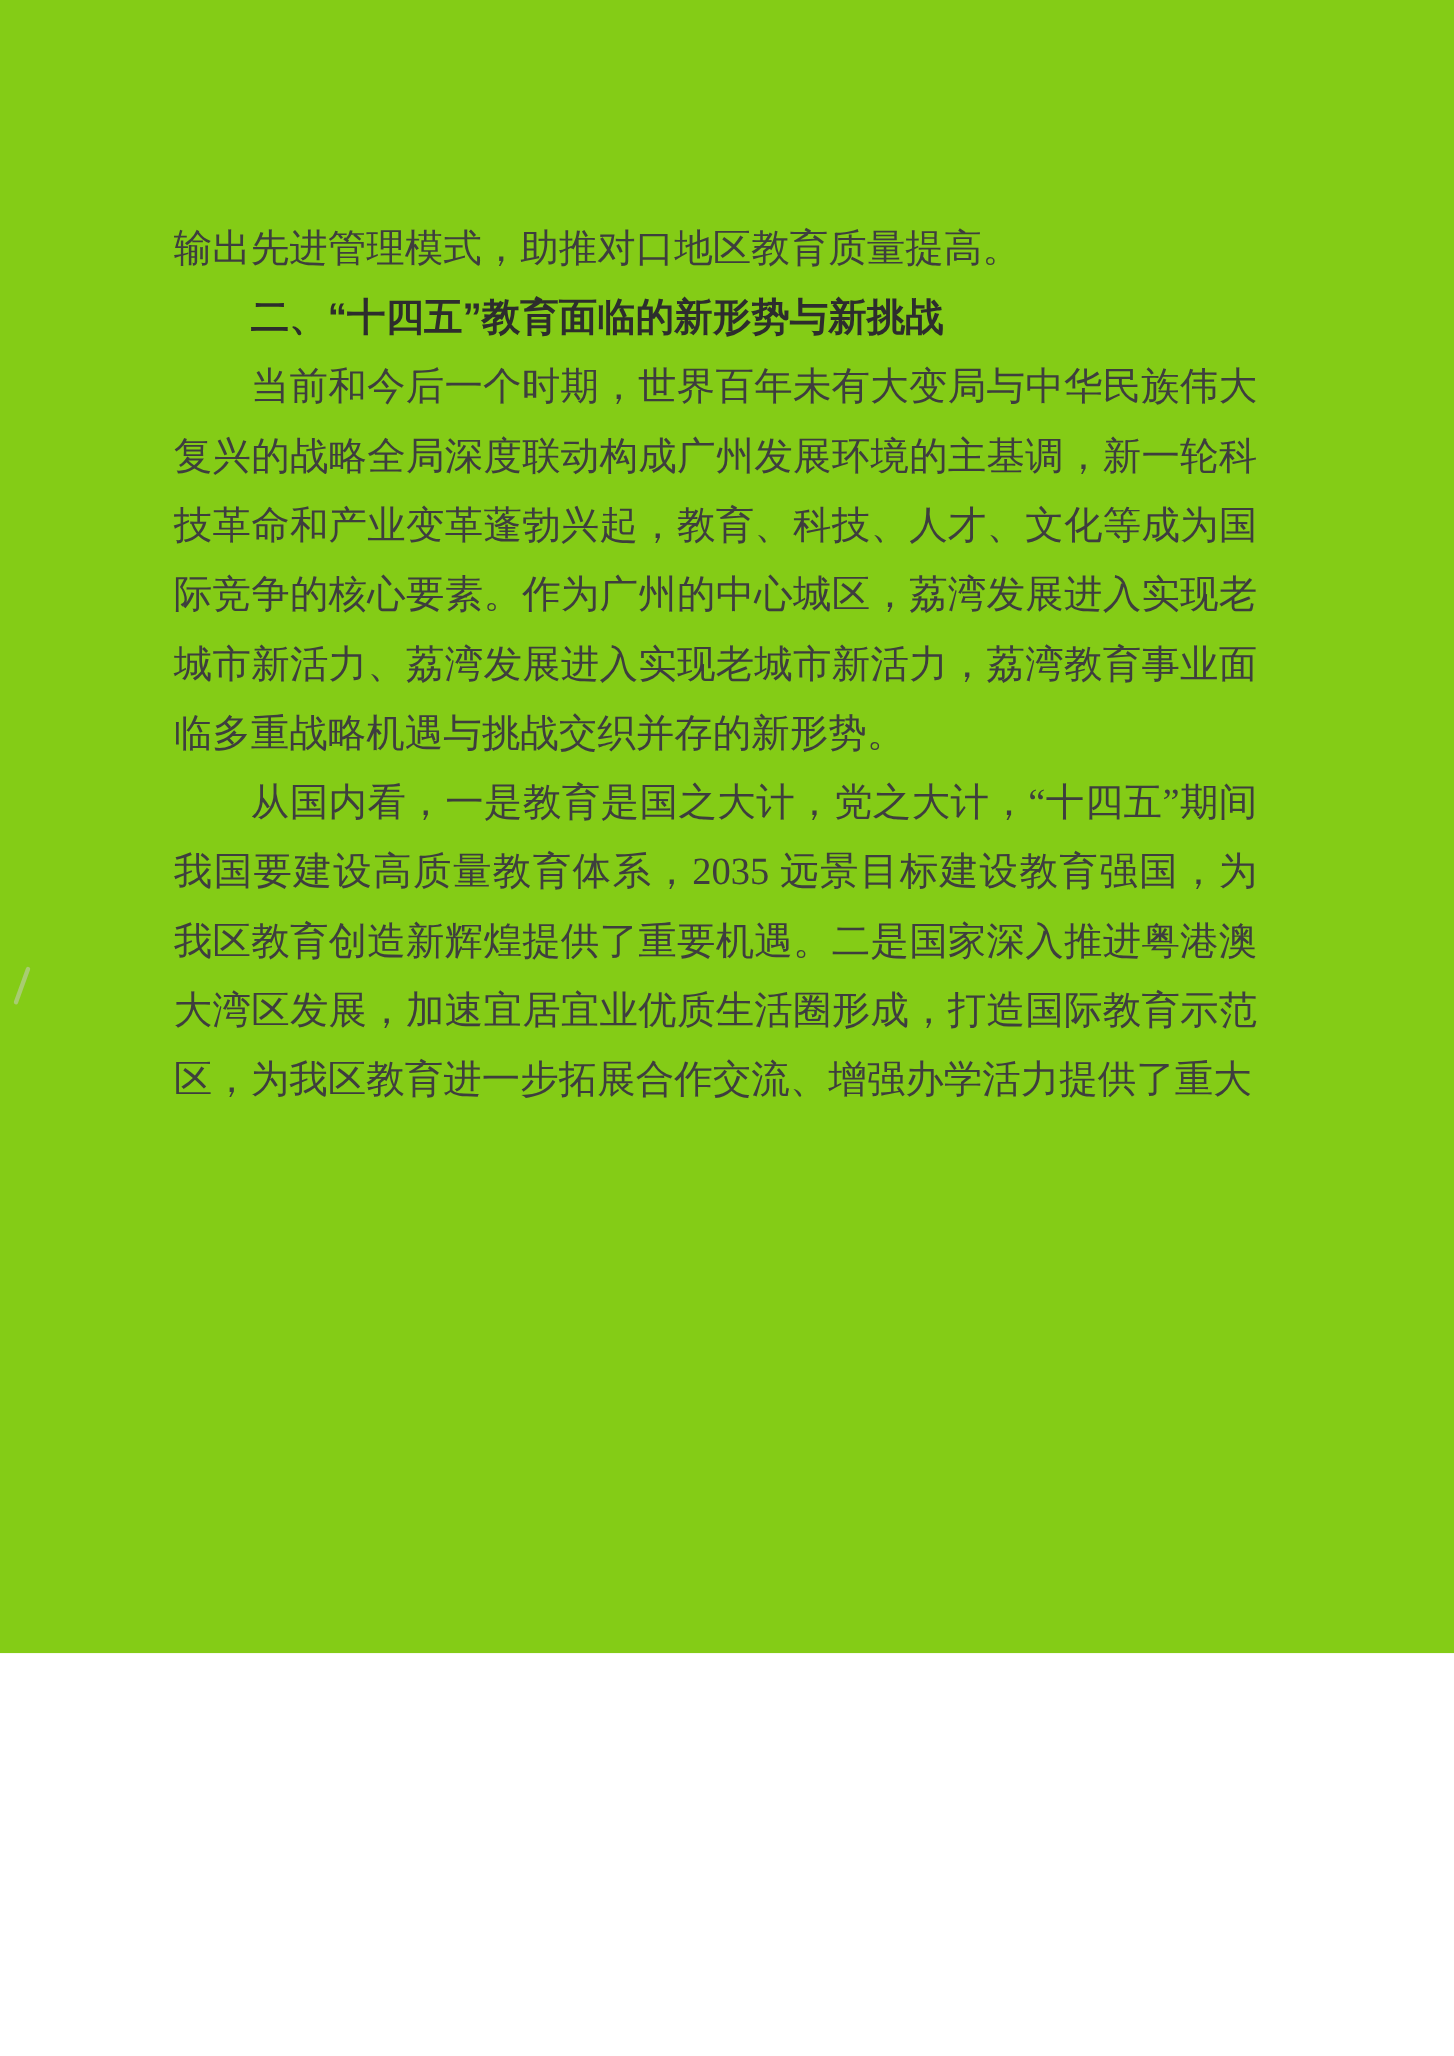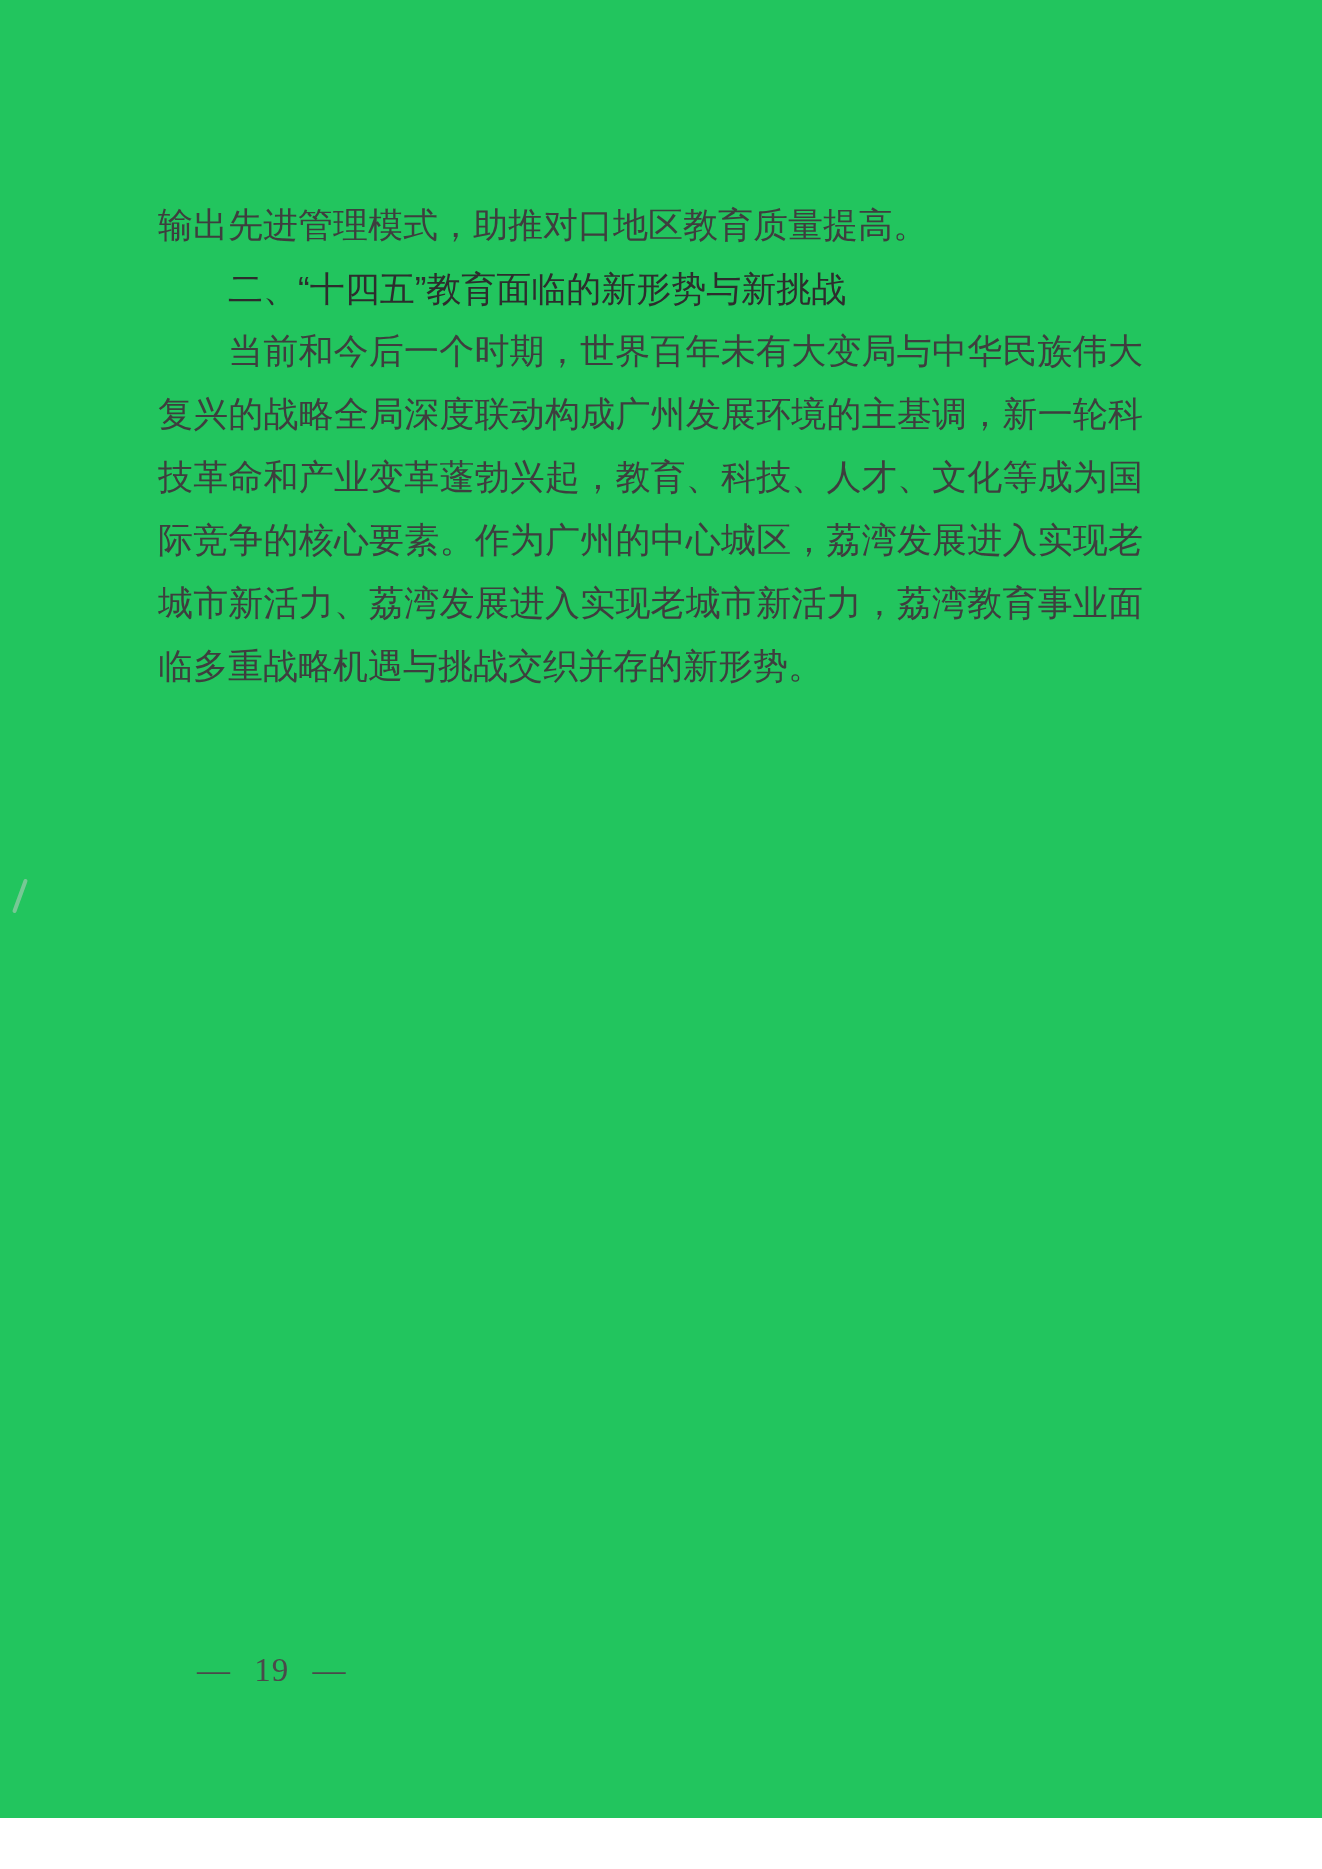--- a/index.html
+++ b/index.html
@@ -4,22 +4,22 @@
 <style>
   html, body {
     margin: 0;
     padding: 0;
     background: #ffffff;
     font-family: "Liberation Serif", "DejaVu Serif", serif;
   }
   .page {
     position: relative;
     width: 1322px;
-    height: 1818px;
-    background: #22c55e;
+    height: 1503px;
+    background: #84cc16;
     overflow: hidden;
   }
   .text-block {
     position: absolute;
     left: 158px;
     top: 194px;
     width: 985px;
     font-size: 35px;
     line-height: 63px;
     color: #3e3e3e;
@@ -29,21 +29,21 @@
   }
   .text-block p {
     margin: 0;
     padding: 0;
   }
   .para-indent {
     text-indent: 2em;
   }
   .section-heading {
     font-family: "Liberation Sans", "DejaVu Sans", sans-serif;
-    font-weight: 400;
+    font-weight: 700;
     color: #2d2d2d;
     text-indent: 2em;
   }
   .page-footer {
     position: absolute;
     left: 197px;
     top: 1650px;
     font-size: 33px;
     line-height: 40px;
     color: #4a4a4a;
@@ -70,17 +70,18 @@
   <div class="scan-artifact"></div>
 
   <main class="text-block">
     <p>输出先进管理模式，助推对口地区教育质量提高。</p>
 
     <p class="section-heading">二、“十四五”教育面临的新形势与新挑战</p>
 
     <p class="para-indent">当前和今后一个时期，世界百年未有大变局与中华民族伟大复兴的战略全局深度联动构成广州发展环境的主基调，新一轮科技革命和产业变革蓬勃兴起，教育、科技、人才、文化等成为国际竞争的核心要素。作为广州的中心城区，荔湾发展进入实现老城市新活力、荔湾发展进入实现老城市新活力，荔湾教育事业面临多重战略机遇与挑战交织并存的新形势。</p>
 
 
+    <p class="para-indent">从国内看，一是教育是国之大计，党之大计，“十四五”期间我国要建设高质量教育体系，2035 远景目标建设教育强国，为我区教育创造新辉煌提供了重要机遇。二是国家深入推进粤港澳大湾区发展，加速宜居宜业优质生活圈形成，打造国际教育示范区，为我区教育进一步拓展合作交流、增强办学活力提供了重大</p>
   </main>
 
   <div class="page-footer">— 19 —</div>
 
 </div>
 
 </body></html>

